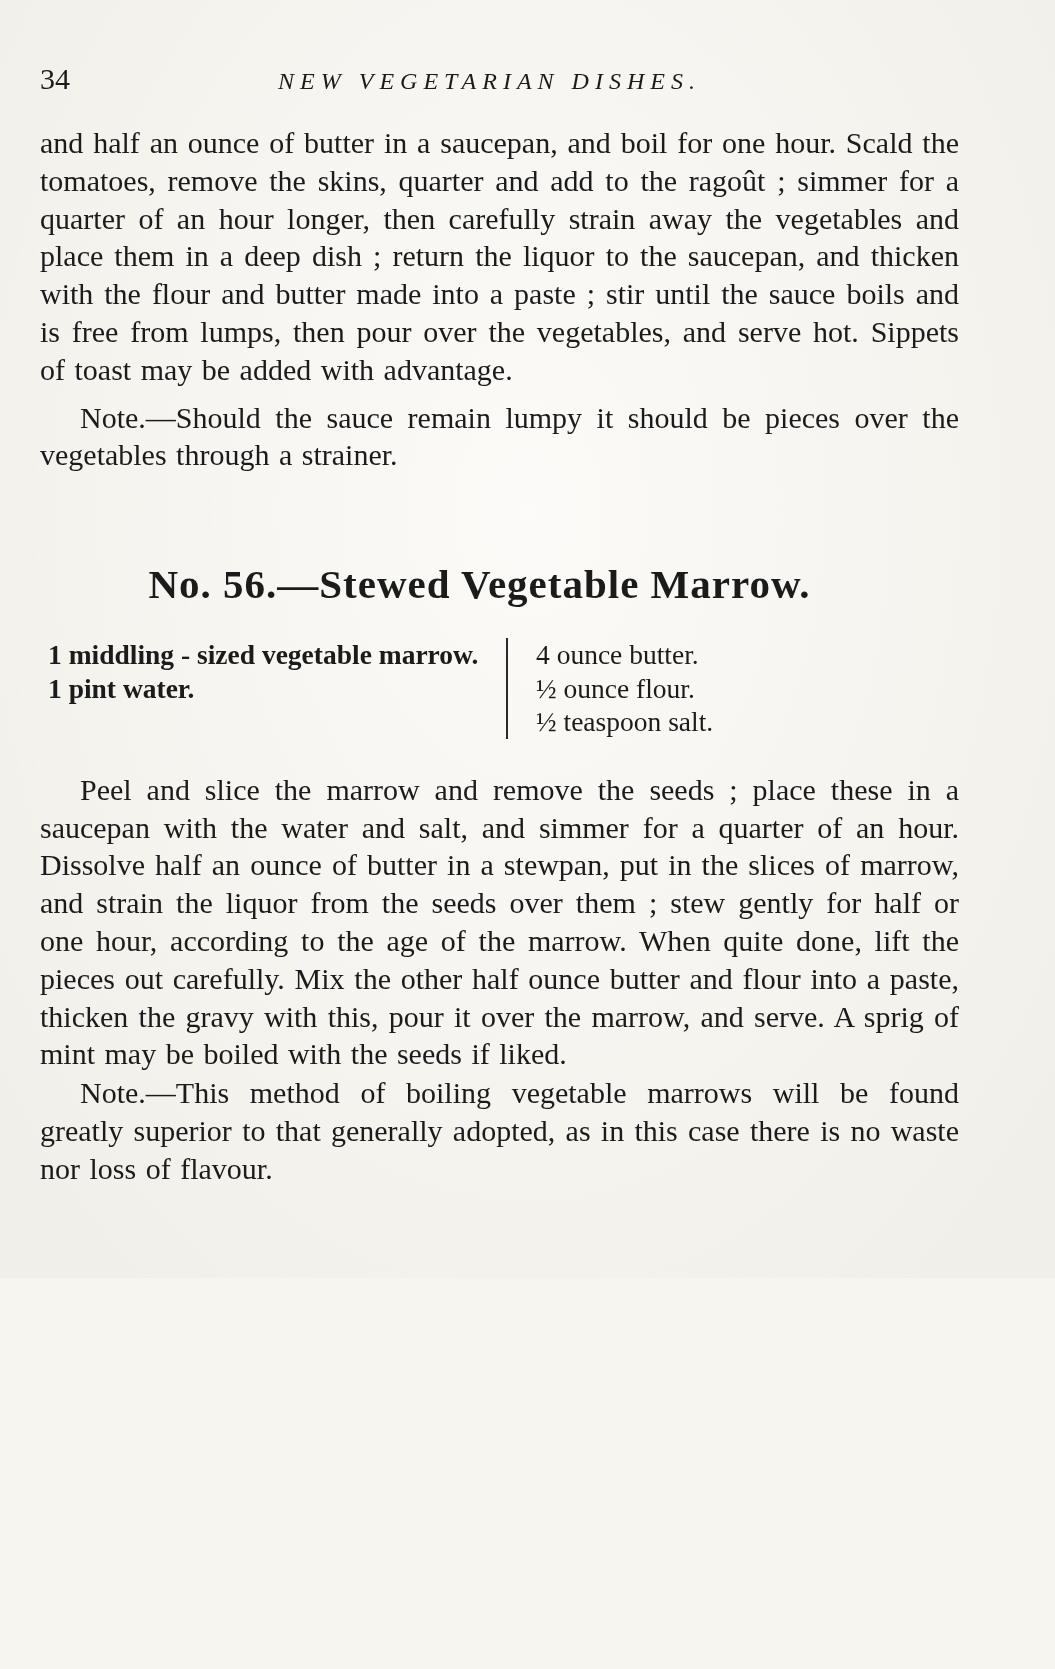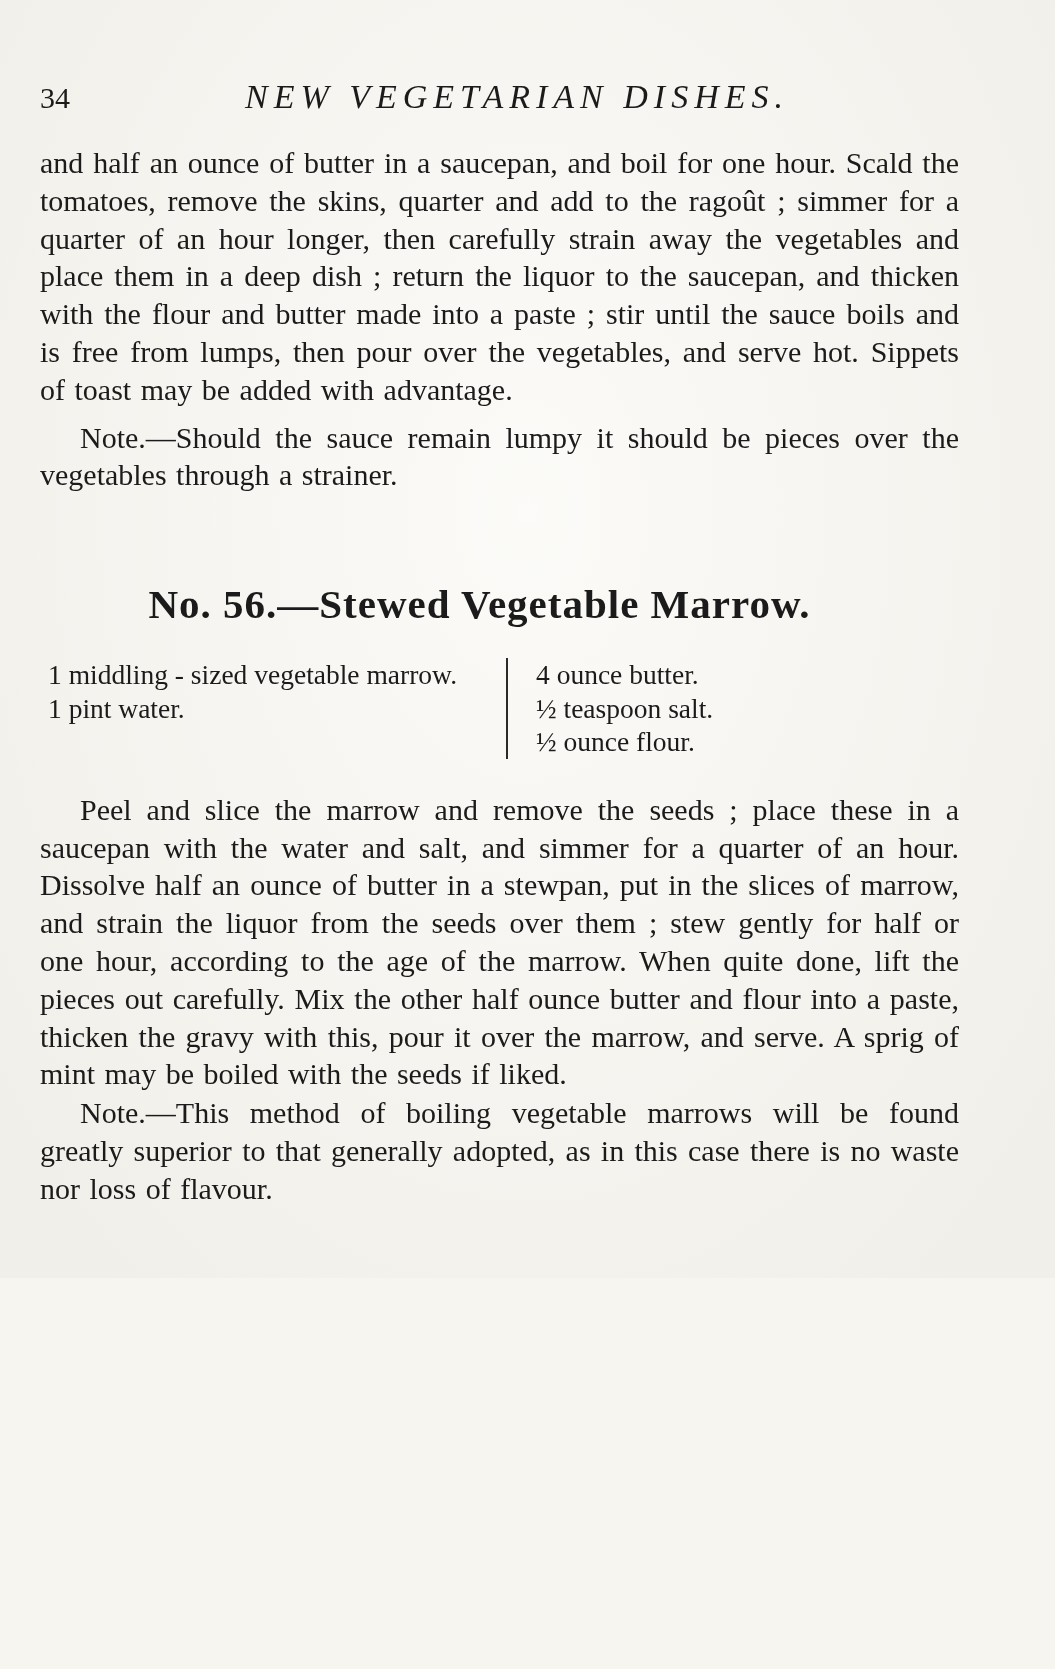--- a/index.html
+++ b/index.html
@@ -11,41 +11,41 @@
     height: 1669px;
     background: #f7f5f0;
     color: #1b1b1b;
     font-family: "Liberation Serif", serif;
     overflow: hidden;
   }
   .page {
     box-sizing: border-box;
     width: 1055px;
     height: 1278px;
-    padding: 30px 96px 20px 40px;
+    padding: 20px 96px 20px 40px;
     background:
       radial-gradient(ellipse at 50% 40%, rgba(255,255,255,0.6), rgba(0,0,0,0.02) 90%),
       #f6f4ee;
   }
   .running-head {
     display: flex;
     align-items: baseline;
     margin-bottom: 28px;
   }
   .page-number {
     font-size: 30px;
     width: 150px;
     flex: 0 0 auto;
   }
   .head-title {
     font-style: italic;
-    font-size: 34px;
+    font-size: 24px;
     letter-spacing: 6px;
     flex: 1 1 auto;
-    text-align: right;
+    text-align: center;
     margin-right: 170px;
     white-space: nowrap;
     margin-top: 48px;
   }
   .body-text {
     font-size: 30px;
     line-height: 1.26;
     text-align: justify;
     margin: 0;
     word-spacing: 2px;
@@ -67,20 +67,21 @@
     margin: 30px 0 10px 8px;
     font-size: 27.5px;
     line-height: 1.22;
   }
   .ing-col {
     box-sizing: border-box;
   }
   .ing-col-left {
     width: 458px;
     padding-right: 18px;
+    font-weight: bold;
   }
   .ing-col-right {
     flex: 1;
     border-left: 2px solid #2a2a2a;
     padding-left: 28px;
   }
   .ing-item {
     padding-left: 34px;
     text-indent: -34px;
     margin: 0;
@@ -111,22 +112,22 @@
 
   <h2 class="recipe-title">No. 56.—Stewed Vegetable Marrow.</h2>
 
   <div class="ingredients">
     <div class="ing-col ing-col-left">
       <p class="ing-item">1  middling - sized  vegetable marrow.</p>
       <p class="ing-item">1  pint water.</p>
     </div>
     <div class="ing-col ing-col-right">
       <p class="ing-item">4 ounce butter.</p>
+      <p class="ing-item">½ ounce flour.</p>
       <p class="ing-item">½ teaspoon salt.</p>
-      <p class="ing-item">½ ounce flour.</p>
     </div>
   </div>
 
   <p class="body-text indent after-ingredients">
     <span>Peel and slice the marrow and remove the seeds ; place these in a saucepan with the water and salt, and simmer for a quarter of an hour.  Dissolve half an ounce of butter in a stewpan, put in the slices of marrow, and strain the liquor from the seeds over them ;  stew gently for half or one hour, according to the age of the marrow.  When quite done, lift the pieces out carefully.  Mix the other half ounce butter and flour into a paste, thicken the gravy with this, pour it over the marrow, and serve. A sprig of mint may be boiled with the seeds if liked.</span>
   </p>
 
   <p class="body-text indent" style="margin-top:1px;">
     <span class="note-label">Note.</span><span>—This method of boiling vegetable marrows will be found greatly superior to that generally adopted, as in this case there is no waste nor loss of flavour.</span>
   </p>

